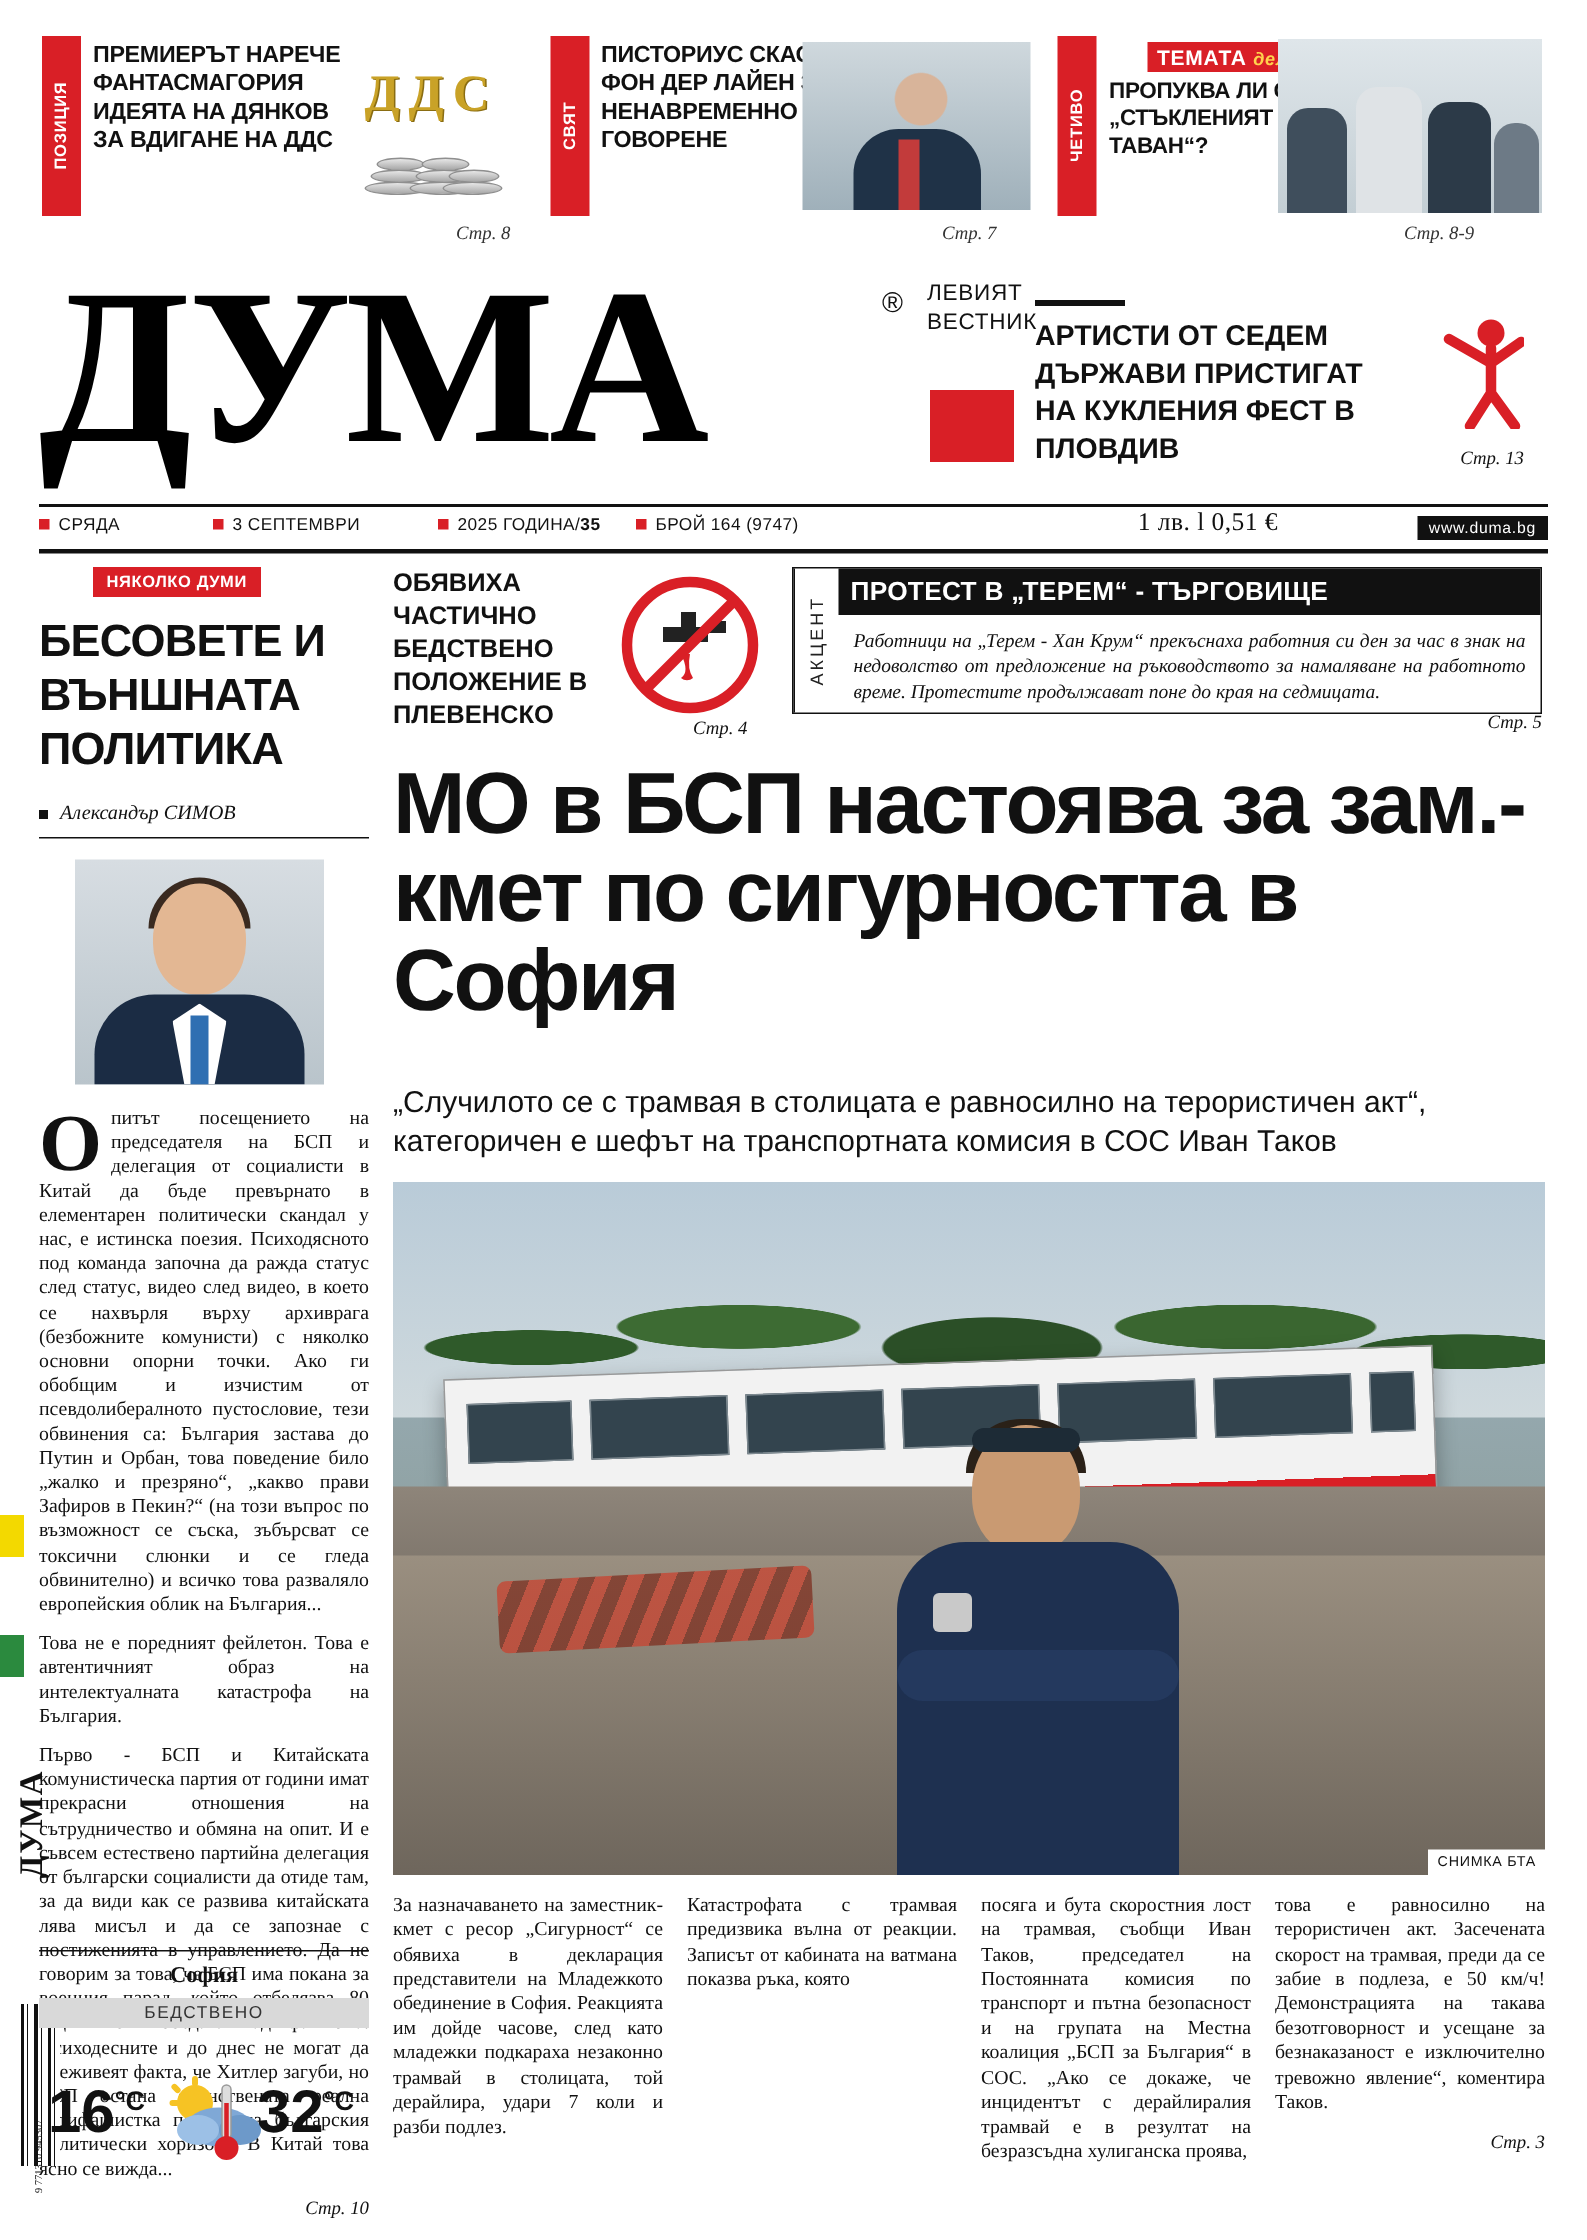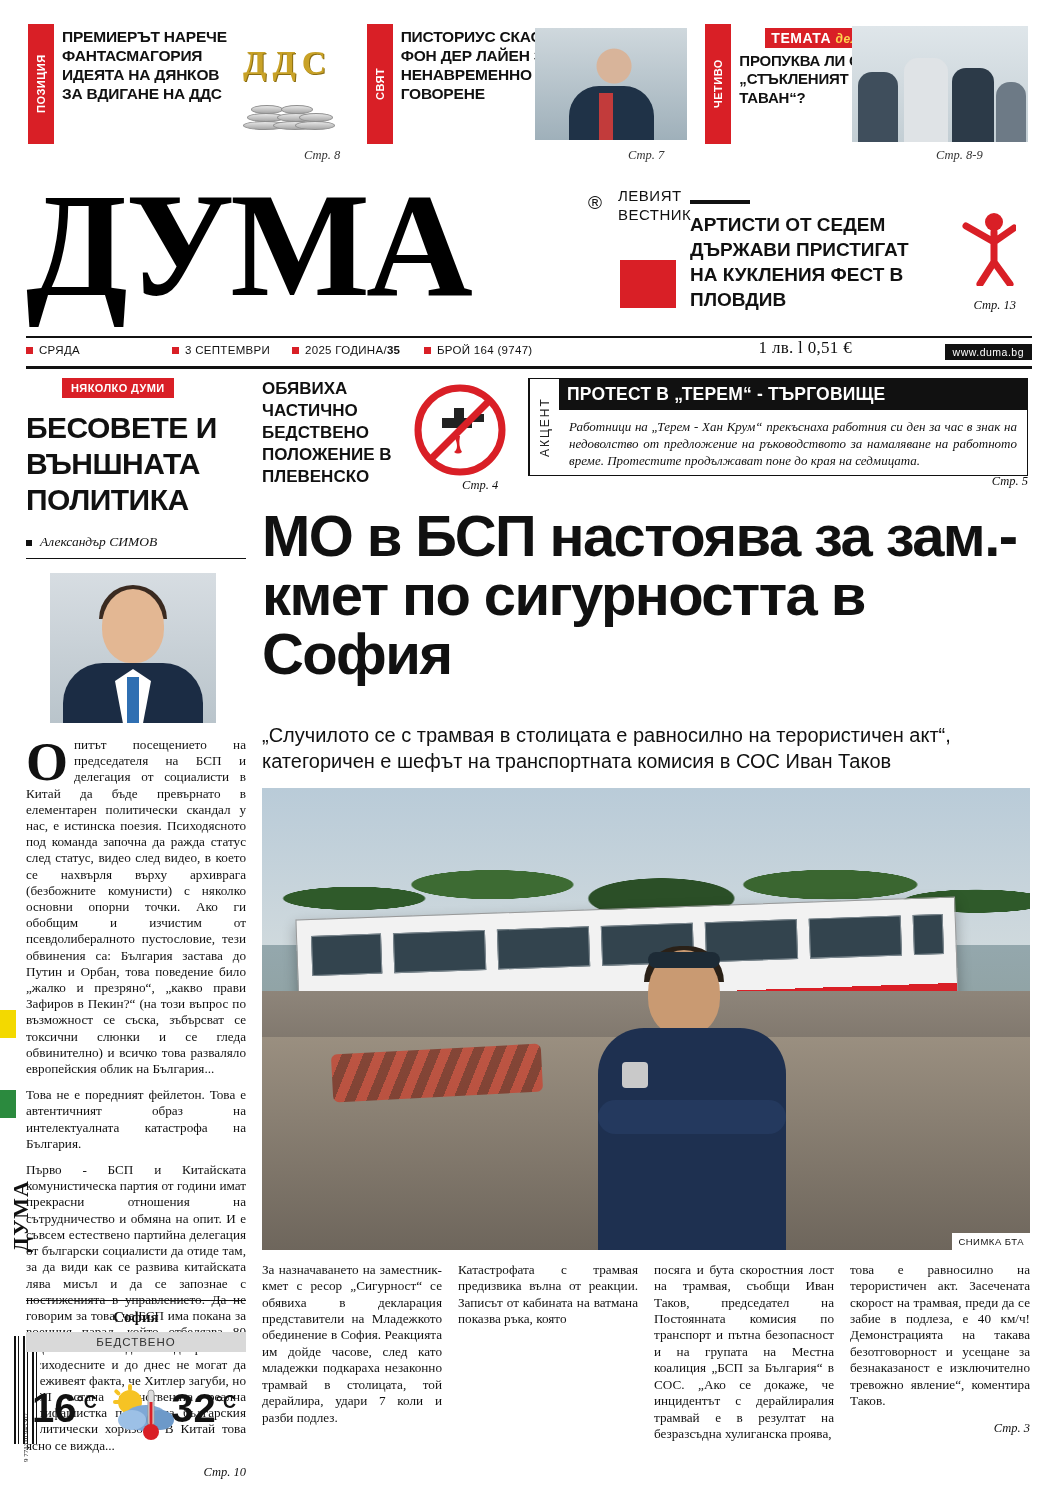--- a/index.html
+++ b/index.html
@@ -386,21 +386,21 @@
         <circle cx="50" cy="14" r="9" fill="#d91f26"></circle>
         <path d="M50 24 L50 54 M50 34 L22 18 M50 34 L70 20 M50 54 L36 76 M50 54 L66 76" stroke="#d91f26" stroke-width="7" fill="none" stroke-linecap="round"></path>
       </svg>
     </div>
     <div class="mast-stranica">Стр. 13</div>
   </div>
 
   <div class="mast-line"></div>
   <div class="mast-info">
     <span class="it" style="left:0;"><span class="sq"></span><span>СРЯДА</span></span>
-    <span class="it" style="left:146px;"><span class="sq"></span><span>3 СЕПТЕМВРИ</span></span>
+    <span class="it" style="left:116px;"><span class="sq"></span><span>3 СЕПТЕМВРИ</span></span>
     <span class="it" style="left:266px;"><span class="sq"></span><span>2025 ГОДИНА/</span><b>35</b></span>
     <span class="it" style="left:398px;"><span class="sq"></span><span>БРОЙ 164 (9747)</span></span>
     <span class="price">1 лв. l 0,51 €</span>
     <span class="site">www.duma.bg</span>
   </div>
   <div class="mast-line2"></div>
 
   <div class="leftcol">
     <span class="kicker">НЯКОЛКО ДУМИ</span>
     <h2 class="col-title">БЕСОВЕТЕ И ВЪНШНАТА ПОЛИТИКА</h2>
@@ -525,19 +525,19 @@
       <div class="bc">
         <p>За назначаването на заместник-кмет с ресор „Сигурност“ се обявиха в декларация представители на Младежкото обединение в София. Реакцията им дойде часове, след като младежки подкараха незаконно трамвай в столицата, той дерайлира, удари 7 коли и разби подлез.</p>
       </div>
       <div class="bc">
         <p>Катастрофата с трамвая предизвика вълна от реакции. Записът от кабината на ватмана показва ръка, която</p>
       </div>
       <div class="bc">
         <p>посяга и бута скоростния лост на трамвая, съобщи Иван Таков, председател на Постоянната комисия по транспорт и пътна безопасност и на групата на Местна коалиция „БСП за България“ в СОС. „Ако се докаже, че инцидентът с дерайлиралия трамвай е в резултат на безразсъдна хулиганска проява,</p>
       </div>
       <div class="bc">
-        <p>това е равносилно на терористичен акт. Засечената скорост на трамвая, преди да се забие в подлеза, е 40 км/ч! Демонстрацията на такава безотговорност и усещане за безнаказаност е изключително тревожно явление“, коментира Таков.</p>
+        <p>това е равносилно на терористичен акт. Засечената скорост на трамвая, преди да се забие в подлеза, е 50 км/ч! Демонстрацията на такава безотговорност и усещане за безнаказаност е изключително тревожно явление“, коментира Таков.</p>
         <div class="bc-stranica">Стр. 3</div>
       </div>
     </div>
 
   </div>
 </div>
 
 </body></html>

